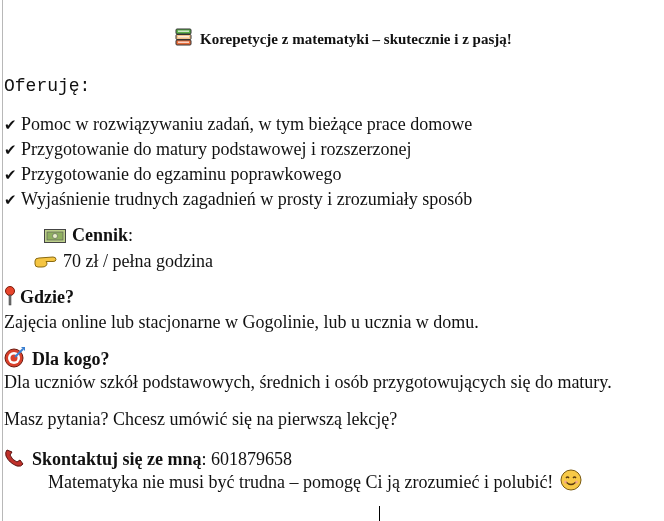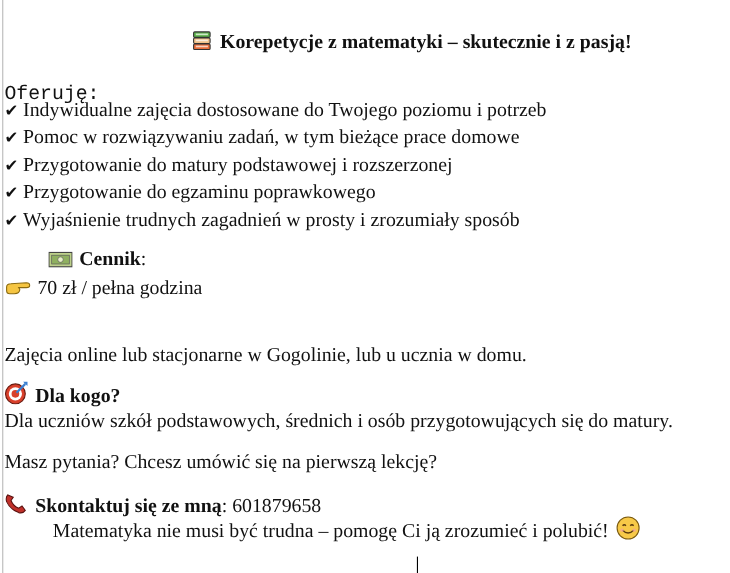--- a/index.html
+++ b/index.html
@@ -28,21 +28,21 @@
     .line {
       position: absolute;
       left: 1px;
       font-size: 18px;
       line-height: 22px;
       white-space: nowrap;
     }
     .title {
       left: 171px;
       font-weight: bold;
-      font-size: 18px;
+      font-size: 15px;
     }
     b { font-weight: bold; }
     .emoji {
       display: inline-block;
       vertical-align: -3px;
       margin-right: 6px;
     }
     .check {
       display: inline-block;
       width: 14px;
@@ -71,23 +71,20 @@
         <rect x="2" y="13" width="15" height="5" rx="1" fill="#e86d3a" stroke="#333" stroke-width="1"></rect>
         <rect x="4" y="3.5" width="11" height="1.5" fill="#fff" opacity="0.7"></rect>
         <rect x="4" y="9" width="11" height="1.5" fill="#fff" opacity="0.7"></rect>
         <rect x="4" y="14.5" width="11" height="1.5" fill="#fff" opacity="0.7"></rect>
       </svg>
     </span><span>Korepetycje z matematyki – skutecznie i z pasją!</span>
   </div>
 
   <div class="line" style="top:75px;font-family:Liberation Mono, monospace;">Oferuję:</div>
 
-  <div class="line" style="top:88px;">
-    <span class="check">✔</span><span>Indywidualne zajęcia dostosowane do Twojego poziomu i potrzeb</span>
-  </div>
   <div class="line" style="top:113px;">
     <span class="check">✔</span><span>Pomoc w rozwiązywaniu zadań, w tym bieżące prace domowe</span>
   </div>
   <div class="line" style="top:138px;">
     <span class="check">✔</span><span>Przygotowanie do matury podstawowej i rozszerzonej</span>
   </div>
   <div class="line" style="top:188px;">
     <span class="check">✔</span><span>Wyjaśnienie trudnych zagadnień w prosty i zrozumiały sposób</span>
   </div>
   <div class="line" style="top:163px;">
@@ -96,28 +93,36 @@
 
   <div class="line" style="top:224px;margin-left:40px;">
     <span class="emoji">
       <svg width="22" height="16" viewBox="0 0 22 16">
         <rect x="0.5" y="1.5" width="21" height="13" fill="#bcd08a" stroke="#444" stroke-width="1"></rect>
         <rect x="3" y="4" width="16" height="8" fill="#8fb060" stroke="#555" stroke-width="0.6"></rect>
         <circle cx="11" cy="8" r="2.5" fill="#e8f0c8" stroke="#555" stroke-width="0.6"></circle>
       </svg>
     </span><b>Cennik</b><span>:</span>
   </div>
-  <div class="line" style="top:250px;">
+  <div class="line" style="top:250px;margin-left:29px;">
     <span class="emoji">
       <svg width="24" height="18" viewBox="0 0 24 18">
         <path d="M2 9 Q2 6 6 6 L20 5 Q23 5 23 7.5 Q23 9.5 20 9.5 L13 9.5 L14 11 Q14 15 9 15 L5 15 Q2 15 2 12 Z" fill="#f5c542" stroke="#8a6a10" stroke-width="1"></path>
       </svg>
     </span><span>70 zł /  pełna godzina</span>
   </div>
 
+  <div class="line" style="top:286px;">
+    <span class="emoji" style="margin-right:4px;">
+      <svg width="12" height="20" viewBox="0 0 12 20">
+        <circle cx="6" cy="5" r="4.5" fill="#e8452c" stroke="#7a1a0a" stroke-width="1"></circle>
+        <rect x="5" y="9" width="2" height="10" fill="#777" stroke="#333" stroke-width="0.5"></rect>
+      </svg>
+    </span><b>Gdzie?</b>
+  </div>
   <div class="line" style="top:311px;">Zajęcia online lub stacjonarne w Gogolinie, lub u ucznia w domu.</div>
 
   <div class="line" style="top:346px;">
     <span class="emoji">
       <svg width="22" height="22" viewBox="0 0 22 22">
         <circle cx="10" cy="12" r="9" fill="#d9402b" stroke="#6a1a10" stroke-width="1"></circle>
         <circle cx="10" cy="12" r="6" fill="#ffffff"></circle>
         <circle cx="10" cy="12" r="3.5" fill="#d9402b"></circle>
         <line x1="11" y1="11" x2="19" y2="3" stroke="#3a7fd0" stroke-width="2"></line>
         <path d="M17 1 L21 1 L21 5 Z" fill="#3a7fd0"></path>

